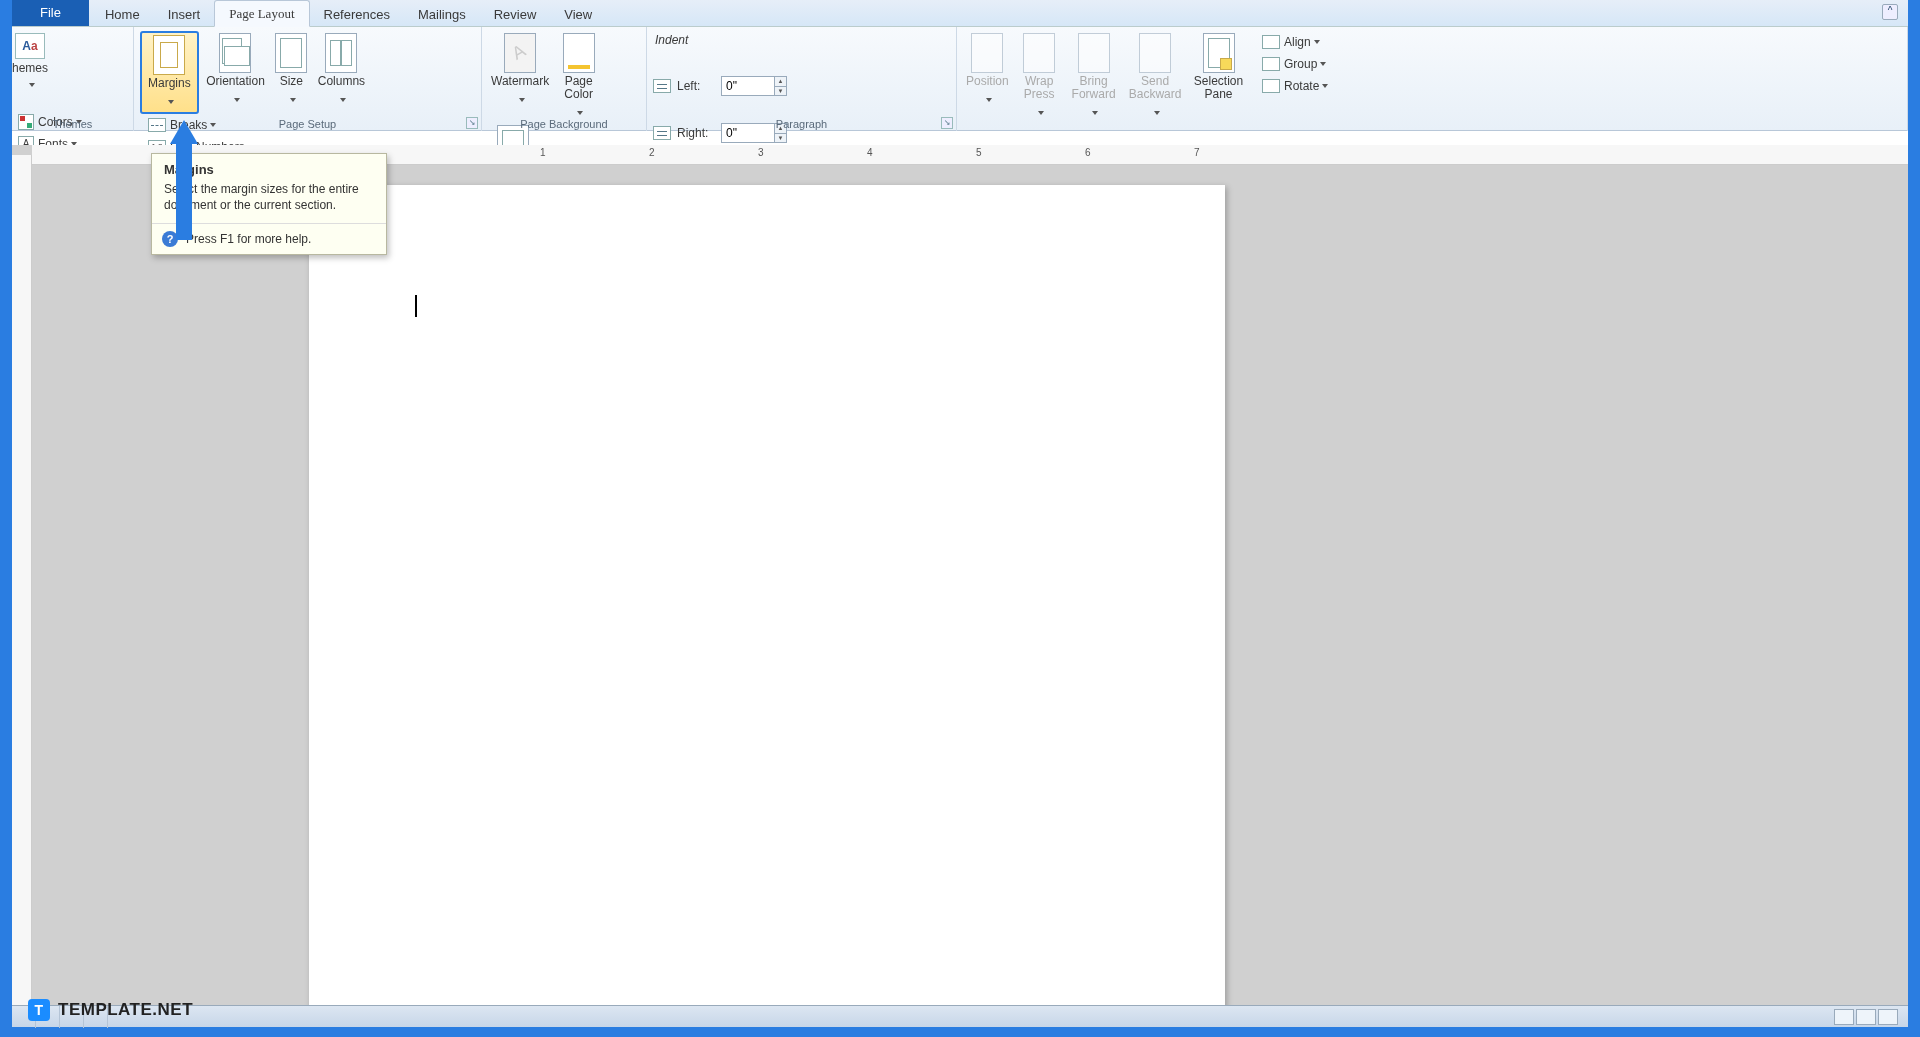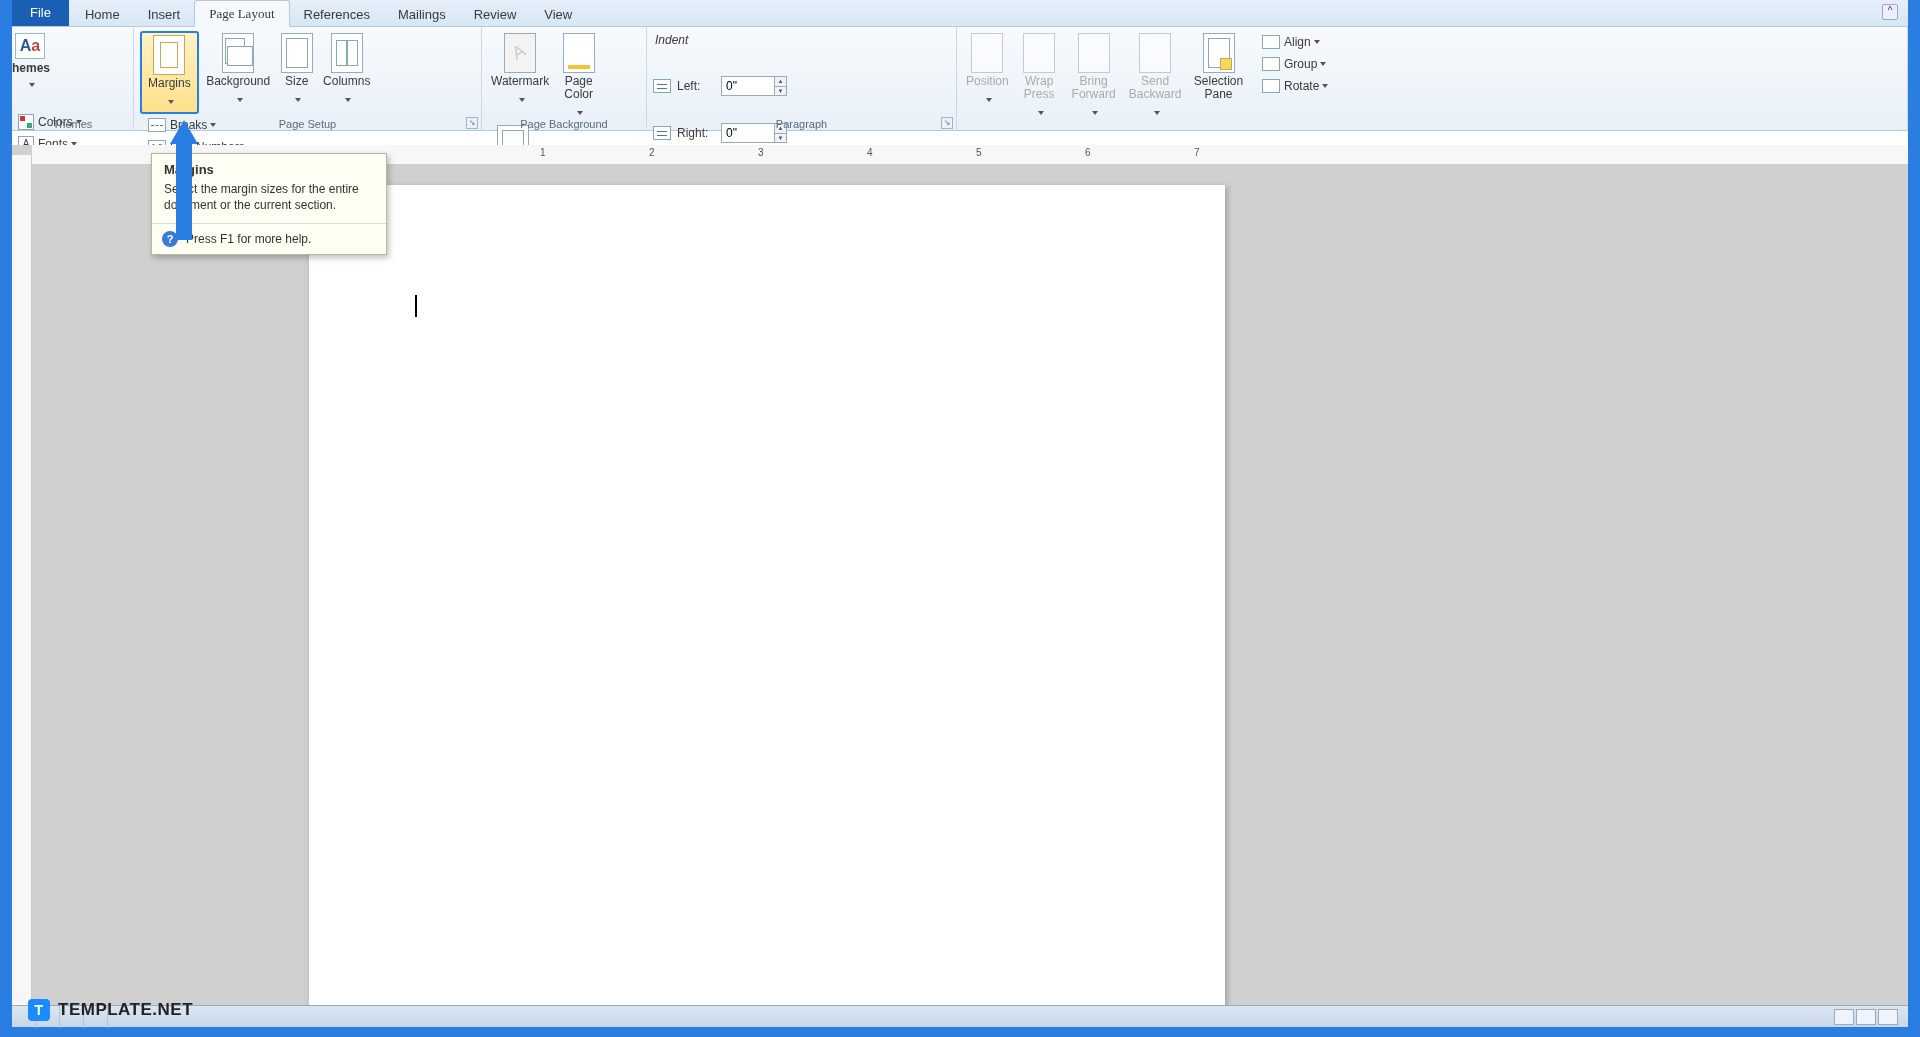--- a/index.html
+++ b/index.html
@@ -4,33 +4,33 @@
 <style>
   * { box-sizing: border-box; margin: 0; padding: 0; font-family: "Segoe UI", Tahoma, sans-serif; }
   body { background: #2a7de1; width: 1920px; height: 1037px; position: relative; overflow: hidden; }
   .app-window { position: absolute; left: 12px; top: 0; right: 12px; bottom: 10px; background: #fff; }
   .title-bar { height: 14px; background: linear-gradient(#e8f1fb,#d6e7f7); position: relative; }
   .title-text { position: absolute; left: 50%; transform: translateX(-50%); top: -2px; font-size: 12px; color: #555; white-space: nowrap; }
   .win-controls { position: absolute; right: 4px; top: -2px; display: flex; }
   .win-btn { width: 28px; height: 12px; background: #e3e3e3; margin-left: 2px; border: 1px solid #bbb; }
   .tabs { height: 27px; background: linear-gradient(#e6eef8,#d6e7f7); display: flex; align-items: flex-end; border-bottom: 1px solid #bcc; position: relative; }
   .tab { padding: 5px 14px 4px; font-size: 13px; color: #3a3a3a; cursor: pointer; }
-  .tab.file { background: #1a5fb4; color: #fff; padding: 6px 18px; margin-right: 2px; }
+  .tab.file { background: #1a5fb4; color: #fff; padding: 6px 28px; margin-right: 2px; }
   .tab.active { background: #f5f9fe; border: 1px solid #b8c7d8; border-bottom: 1px solid #f5f9fe; border-radius: 3px 3px 0 0; margin-bottom: -1px; font-family: Liberation Serif, serif; }
   .help-btn { position: absolute; right: 10px; top: 4px; width: 16px; height: 16px; border: 1px solid #9ab; border-radius: 2px; font-size: 10px; text-align: center; color: #246; background: #eef; }
   .ribbon { height: 104px; background: linear-gradient(#f7fafd,#e8f0f8); border-bottom: 1px solid #b8c7d8; display: flex; }
   .group { height: 104px; border-right: 1px solid #cdd9e6; position: relative; padding: 4px 6px 16px; }
   .group-label { position: absolute; bottom: 1px; left: 0; right: 0; text-align: center; font-size: 11px; color: #5a6a7a; }
   .group-launcher { position: absolute; bottom: 2px; right: 3px; width: 12px; height: 12px; border: 1px solid #9bb; font-size: 8px; text-align: center; color: #578; background: #eef; }
   .themes-group { width: 122px; padding-left: 0; }
   .themes-main { display: inline-block; width: 36px; height: 80px; vertical-align: top; text-align: center; padding-top: 2px; }
-  .aa-box { width: 30px; height: 26px; border: 1px solid #9bb; background: #fff; margin: 0 auto 2px; font-size: 16px; line-height: 24px; color: #2a5; }
+  .aa-box { width: 30px; height: 26px; border: 1px solid #9bb; background: #fff; margin: 0 auto 2px; font-size: 12px; line-height: 24px; color: #2a5; }
   .aa-box .A1 { color: #2a5a9a; font-weight: bold; }
   .aa-box .A2 { color: #b44; font-weight: bold; }
-  .themes-text { font-size: 12px; color: #3a3a3a; font-weight: bold; }
+  .themes-text { font-size: 12px; color: #3a3a3a; }
   .themes-right { display: inline-block; vertical-align: top; margin-left: 2px; }
   .mini-row { display: flex; align-items: center; height: 22px; font-size: 12px; color: #3a3a3a; padding: 0 4px; cursor: pointer; }
   .mini-icon { width: 16px; height: 16px; margin-right: 4px; border: 1px solid #8aa; background: #fff; position: relative; }
   .mini-icon.colors::before, .mini-icon.colors::after { content:""; position:absolute; width:5px; height:5px; }
   .mini-icon.colors::before { background:#c33; left:1px; top:1px; }
   .mini-icon.colors::after { background:#3a7; right:1px; bottom:1px; }
   .mini-icon.fonts { font-size:10px; line-height:14px; text-align:center; text-decoration:underline; }
   .mini-icon.effects { border-radius:50%; background: radial-gradient(#fff,#9bd); }
   .caret-s { display:inline-block; width:0; height:0; border-left:3px solid transparent; border-right:3px solid transparent; border-top:4px solid #555; margin-left:3px; vertical-align:middle; }
 
@@ -167,21 +167,21 @@
     </div>
 
     <div class="group page-setup-group">
       <div class="big-btn margins-btn">
         <div class="big-icon"></div>
         <div class="big-label">Margins</div>
         <div class="btn-caret"><span class="caret-s"></span></div>
       </div>
       <div class="big-btn">
         <div class="big-icon orient-icon"></div>
-        <div class="big-label">Background</div>
+        <div class="big-label">Orientation</div>
         <div class="btn-caret"><span class="caret-s"></span></div>
       </div>
       <div class="big-btn">
         <div class="big-icon size-icon"></div>
         <div class="big-label">Size</div>
         <div class="btn-caret"><span class="caret-s"></span></div>
       </div>
       <div class="big-btn">
         <div class="big-icon columns-icon"></div>
         <div class="big-label">Columns</div>

